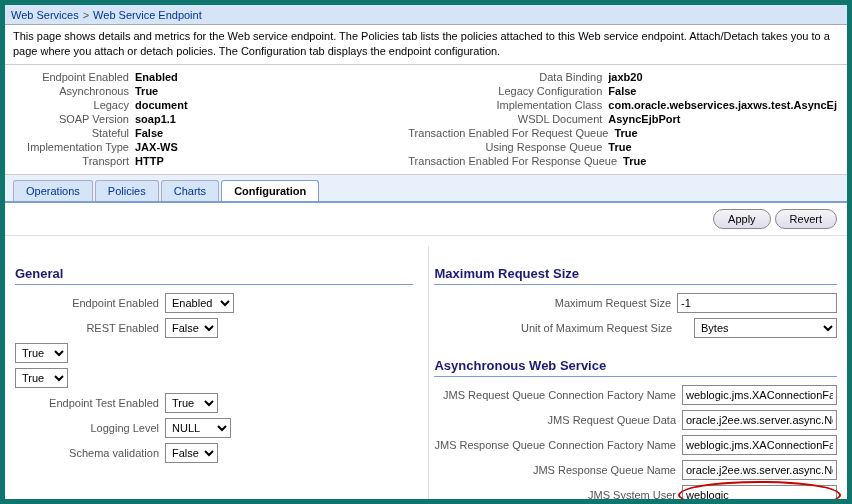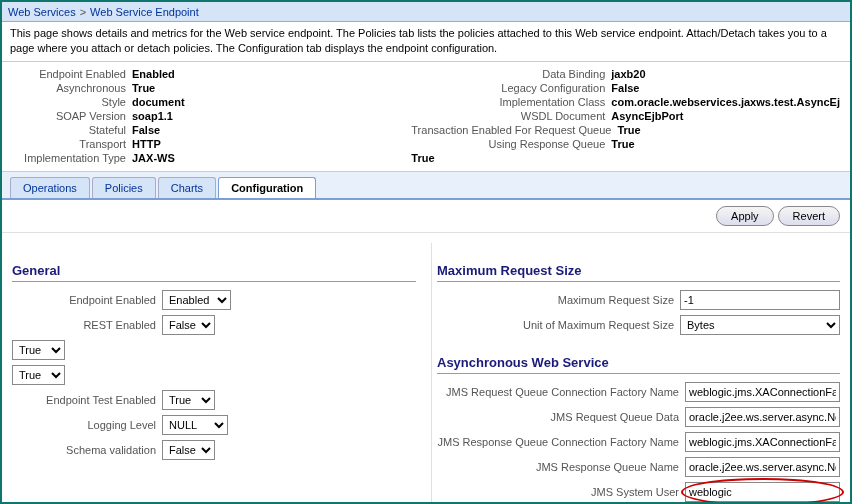--- a/index.html
+++ b/index.html
@@ -10,21 +10,21 @@
       color: #000;
       width: 852px;
       height: 504px;
       overflow: hidden;
     }
     #app {
       width: 852px;
       height: 504px;
       display: flex;
       flex-direction: column;
-      border: 2px solid #0f766e;
+      border: 5px solid #0f766e;
     }
     
     .top-bar {
       background: #d6e4f7;
       border-bottom: 1px solid #aaa;
       padding: 2px 6px;
       font-size: 11px;
       color: #003399;
       display: flex;
       align-items: center;
@@ -272,39 +272,39 @@
     <div class="info-col" id="info-left">
         <div class="info-row">
           <span class="info-label">Endpoint Enabled</span>
           <span class="info-value">Enabled</span>
         </div>
         <div class="info-row">
           <span class="info-label">Asynchronous</span>
           <span class="info-value">True</span>
         </div>
         <div class="info-row">
-          <span class="info-label">Style</span>
+          <span class="info-label">Legacy</span>
           <span class="info-value">document</span>
         </div>
         <div class="info-row">
           <span class="info-label">SOAP Version</span>
           <span class="info-value">soap1.1</span>
         </div>
         <div class="info-row">
           <span class="info-label">Stateful</span>
           <span class="info-value">False</span>
         </div>
         <div class="info-row">
+          <span class="info-label">Implementation Type</span>
+          <span class="info-value">JAX-WS</span>
+        </div>
+        <div class="info-row">
           <span class="info-label">Transport</span>
           <span class="info-value">HTTP</span>
         </div>
-        <div class="info-row">
-          <span class="info-label">Implementation Type</span>
-          <span class="info-value">JAX-WS</span>
-        </div>
       </div>
     <div class="info-col" id="info-right">
         <div class="info-row">
           <span class="info-label-right">Data Binding</span>
           <span class="info-value">jaxb20</span>
         </div>
         <div class="info-row">
           <span class="info-label-right">Legacy Configuration</span>
           <span class="info-value">False</span>
         </div>
@@ -318,20 +318,21 @@
         </div>
         <div class="info-row">
           <span class="info-label-right">Transaction Enabled For Request Queue</span>
           <span class="info-value">True</span>
         </div>
         <div class="info-row">
           <span class="info-label-right">Using Response Queue</span>
           <span class="info-value">True</span>
         </div>
         <div class="info-row">
+          <span class="info-label-right">Transaction Enabled For Response Queue</span>
           <span class="info-value">True</span>
         </div>
       </div>
   </div>
 
   <div class="tabs-bar" id="tabs-bar">
       <div class="tab">Operations</div>
       <div class="tab">Policies</div>
       <div class="tab">Charts</div>
       <div class="tab active">Configuration</div>
@@ -381,21 +382,21 @@
       <div class="right-panel">
         <div class="config-section-title">Maximum Request Size</div>
 
         <div class="right-config-row">
           <span class="right-label">Maximum Request Size</span>
           <input type="text" class="right-input" id="max-size-input" value="-1" style="">
         </div>
 
         <div class="right-config-row">
           <span class="right-label">Unit of Maximum Request Size</span>
-          <select class="config-select" style="width:160px;" id="unit-select"><option value="Bytes">Bytes</option><option value="KB">KB</option><option value="MB">MB</option></select>
+          <select class="config-select" style="width:143px;margin-left:16px;" id="unit-select"><option value="Bytes">Bytes</option><option value="KB">KB</option><option value="MB">MB</option></select>
         </div>
 
         <div class="async-section">
           <div class="config-section-title">Asynchronous Web Service</div>
           <div id="async-fields">
               <div class="async-row">
                 <span class="async-label">JMS Request Queue Connection Factory Name</span>
                 <input type="text" class="async-input" value="weblogic.jms.XAConnectionFactory" style="">
               </div>
               <div class="async-row">

